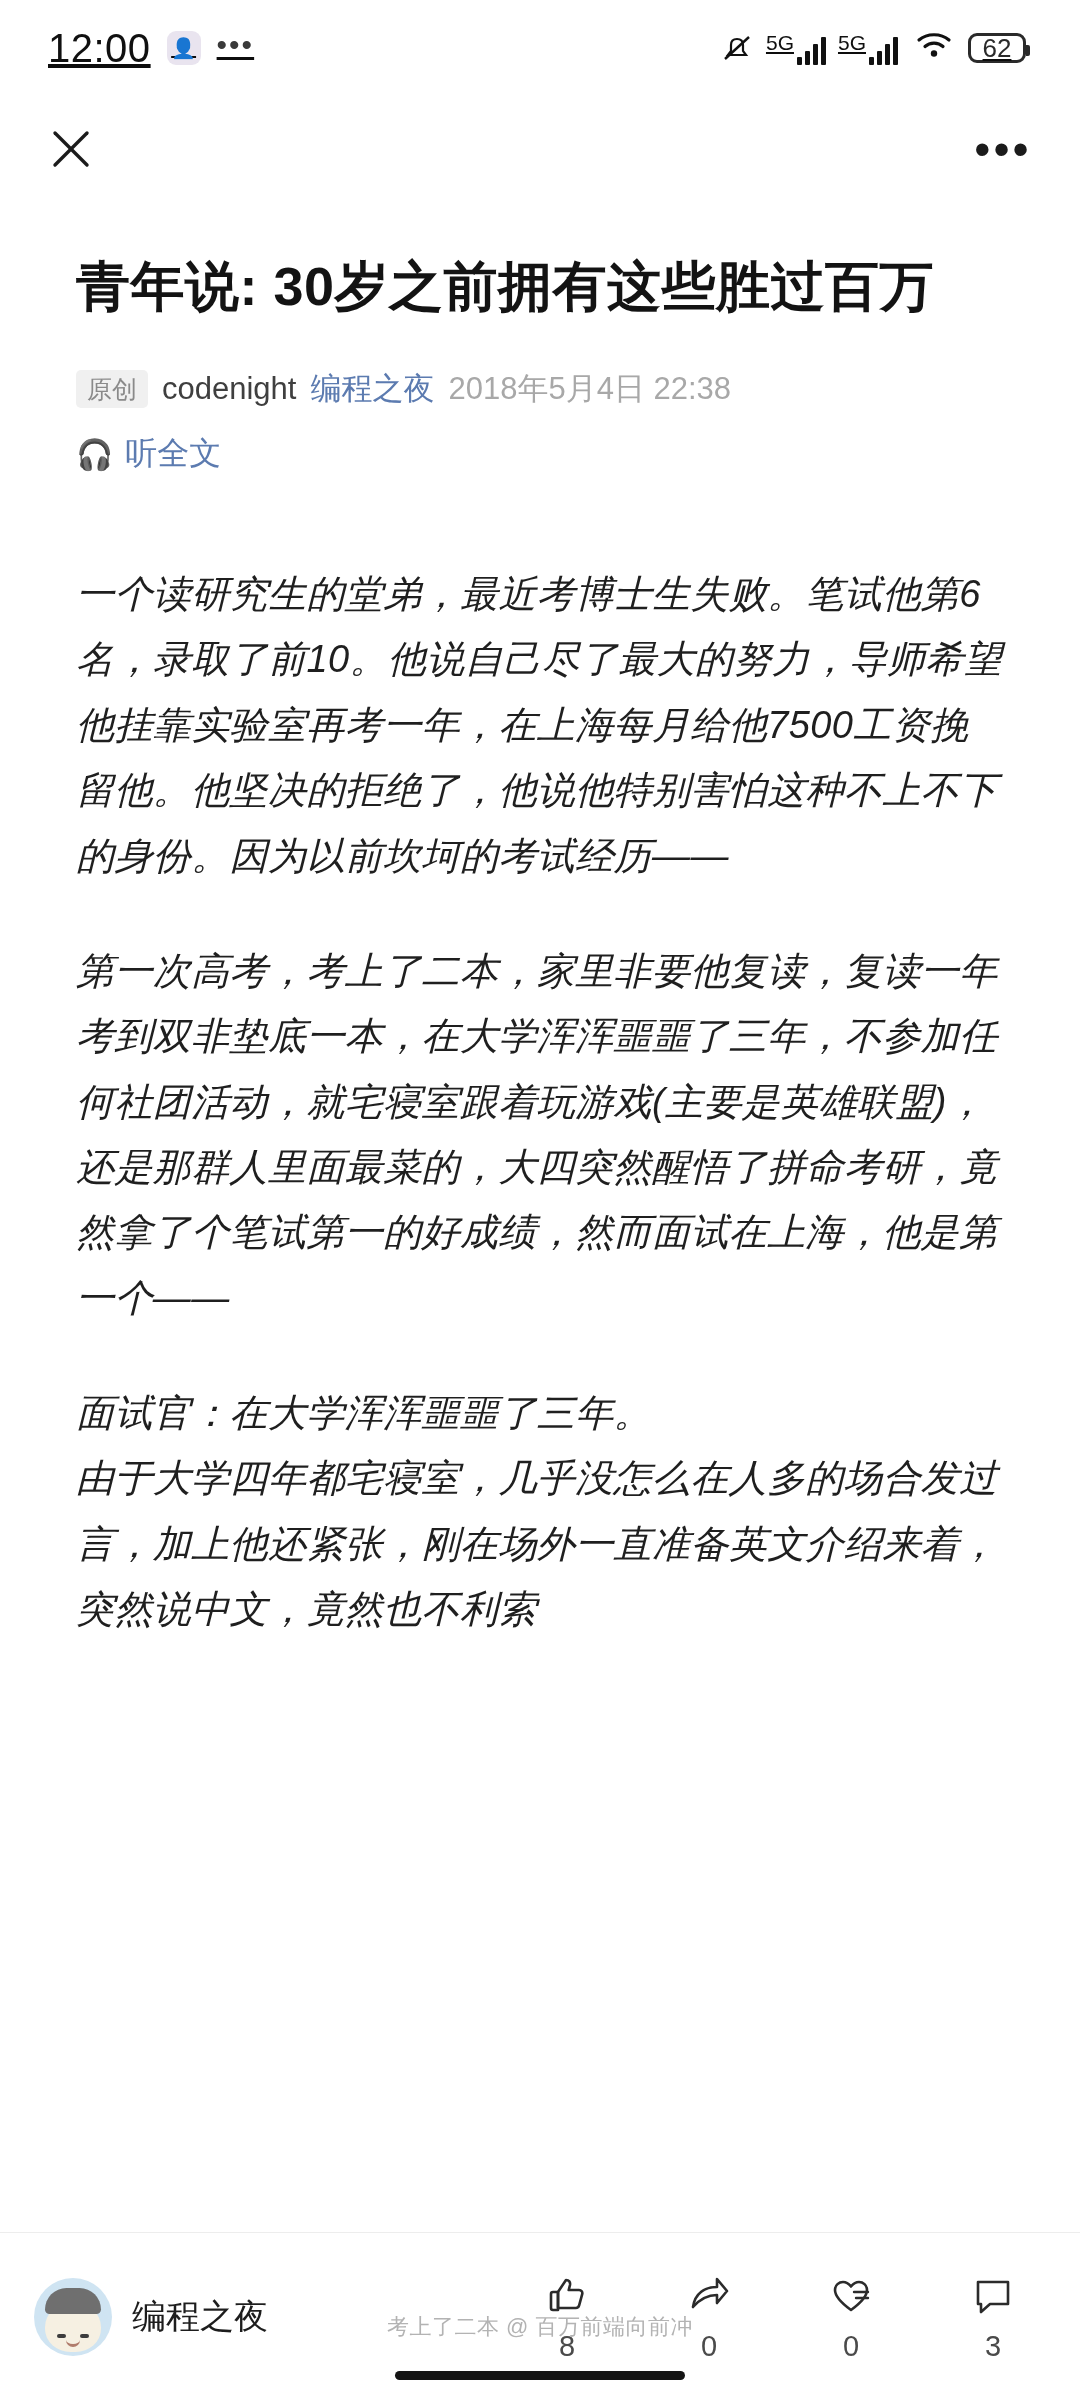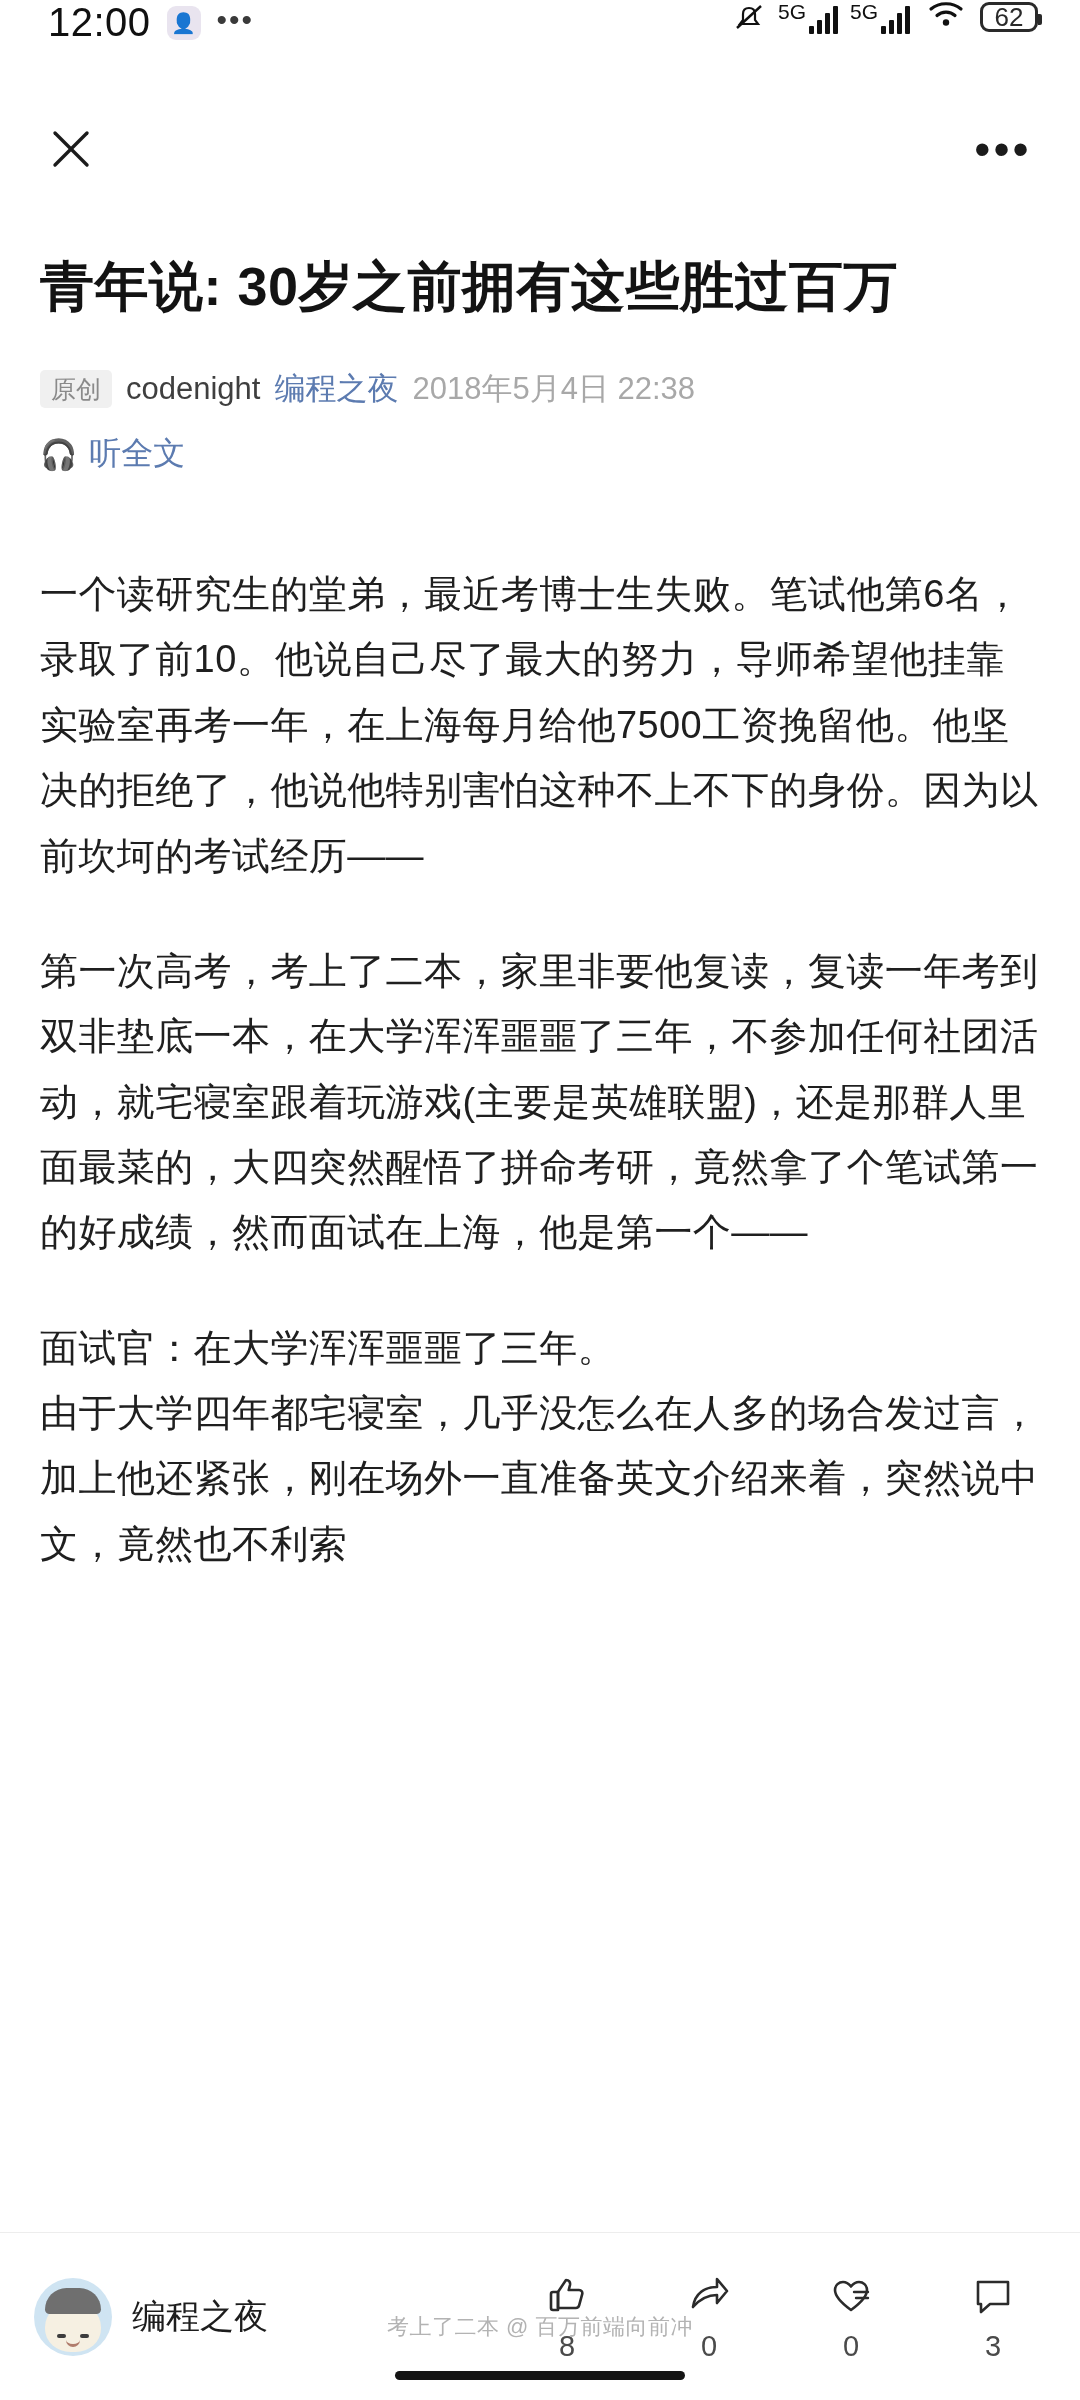--- a/index.html
+++ b/index.html
@@ -16,24 +16,25 @@
     background: #ffffff;
     display: flex;
     flex-direction: column;
   }
 
   
   .statusbar {
     height: 96px;
     flex: 0 0 96px;
     display: flex;
-    align-items: flex-start;
+    align-items: center;
     justify-content: space-between;
-    padding: 0 42px 0 48px;
+    padding: 0 54px 0 48px;
     color: #0d0d0d;
+    text-decoration: underline;
   }
   .status-left {
     display: flex;
     align-items: center;
     gap: 16px;
   }
   .clock {
     font-size: 40px;
     letter-spacing: 0.5px;
     font-weight: 400;
@@ -113,21 +114,21 @@
     color: #1b1b1b;
     letter-spacing: 3px;
     line-height: 0.4;
     cursor: pointer;
   }
 
   
   .article {
     flex: 1 1 auto;
     overflow: hidden;
-    padding: 0 40px;
+    padding: 0 76px;
     position: relative;
   }
   .title {
     font-size: 54px;
     line-height: 1.28;
     font-weight: 700;
     color: #131313;
     margin: 50px 0 0 0;
     letter-spacing: 0.5px;
   }
@@ -170,21 +171,21 @@
   }
   .listen .hp { font-size: 30px; }
 
   .body-text {
     margin-top: 86px;
     font-size: 38px;
     line-height: 1.72;
     color: #1f1f1f;
     letter-spacing: 0.4px;
   }
-  .body-text p { margin: 0 0 50px 0; }
+  .body-text p { margin: 0 0 50px 0; font-style: italic; }
   .body-text p:last-child { margin-bottom: 0; }
   .body-text p.tight { margin-bottom: 0; }
 
   .fade {
     position: absolute;
     left: 0; right: 0; bottom: 0;
     height: 120px;
     background: linear-gradient(to bottom, rgba(255,255,255,0), #ffffff 78%);
     pointer-events: none;
   }

